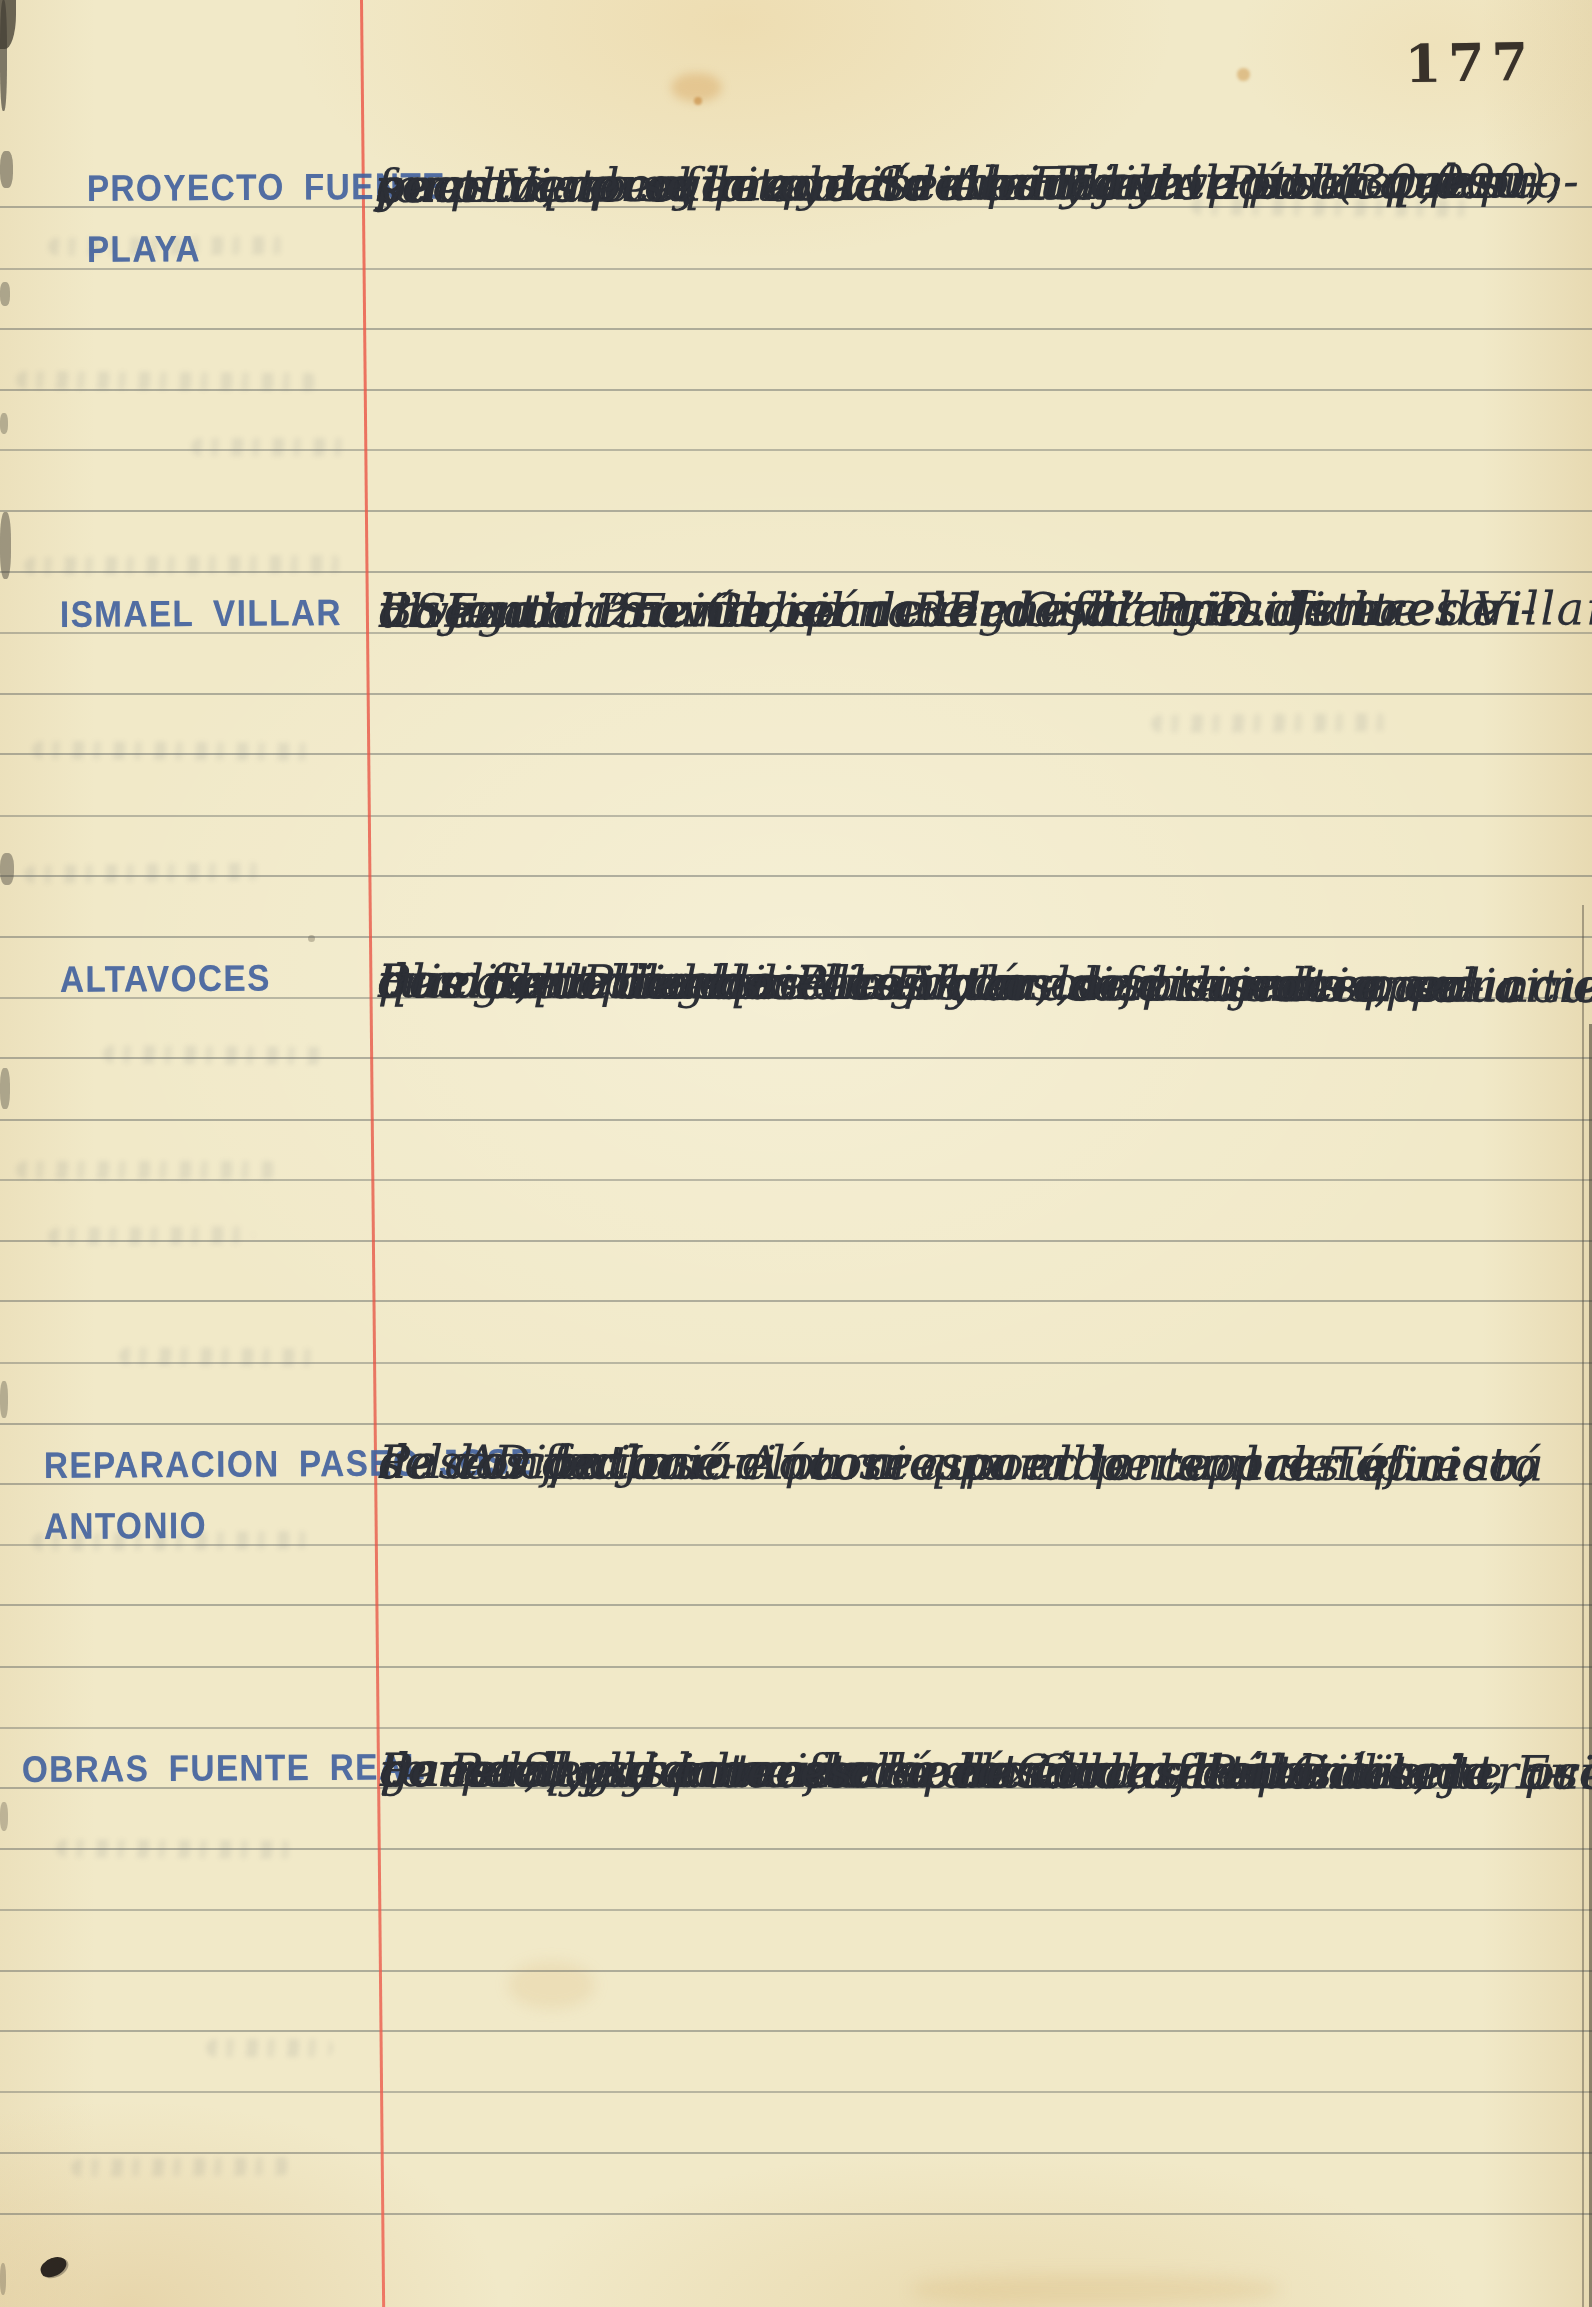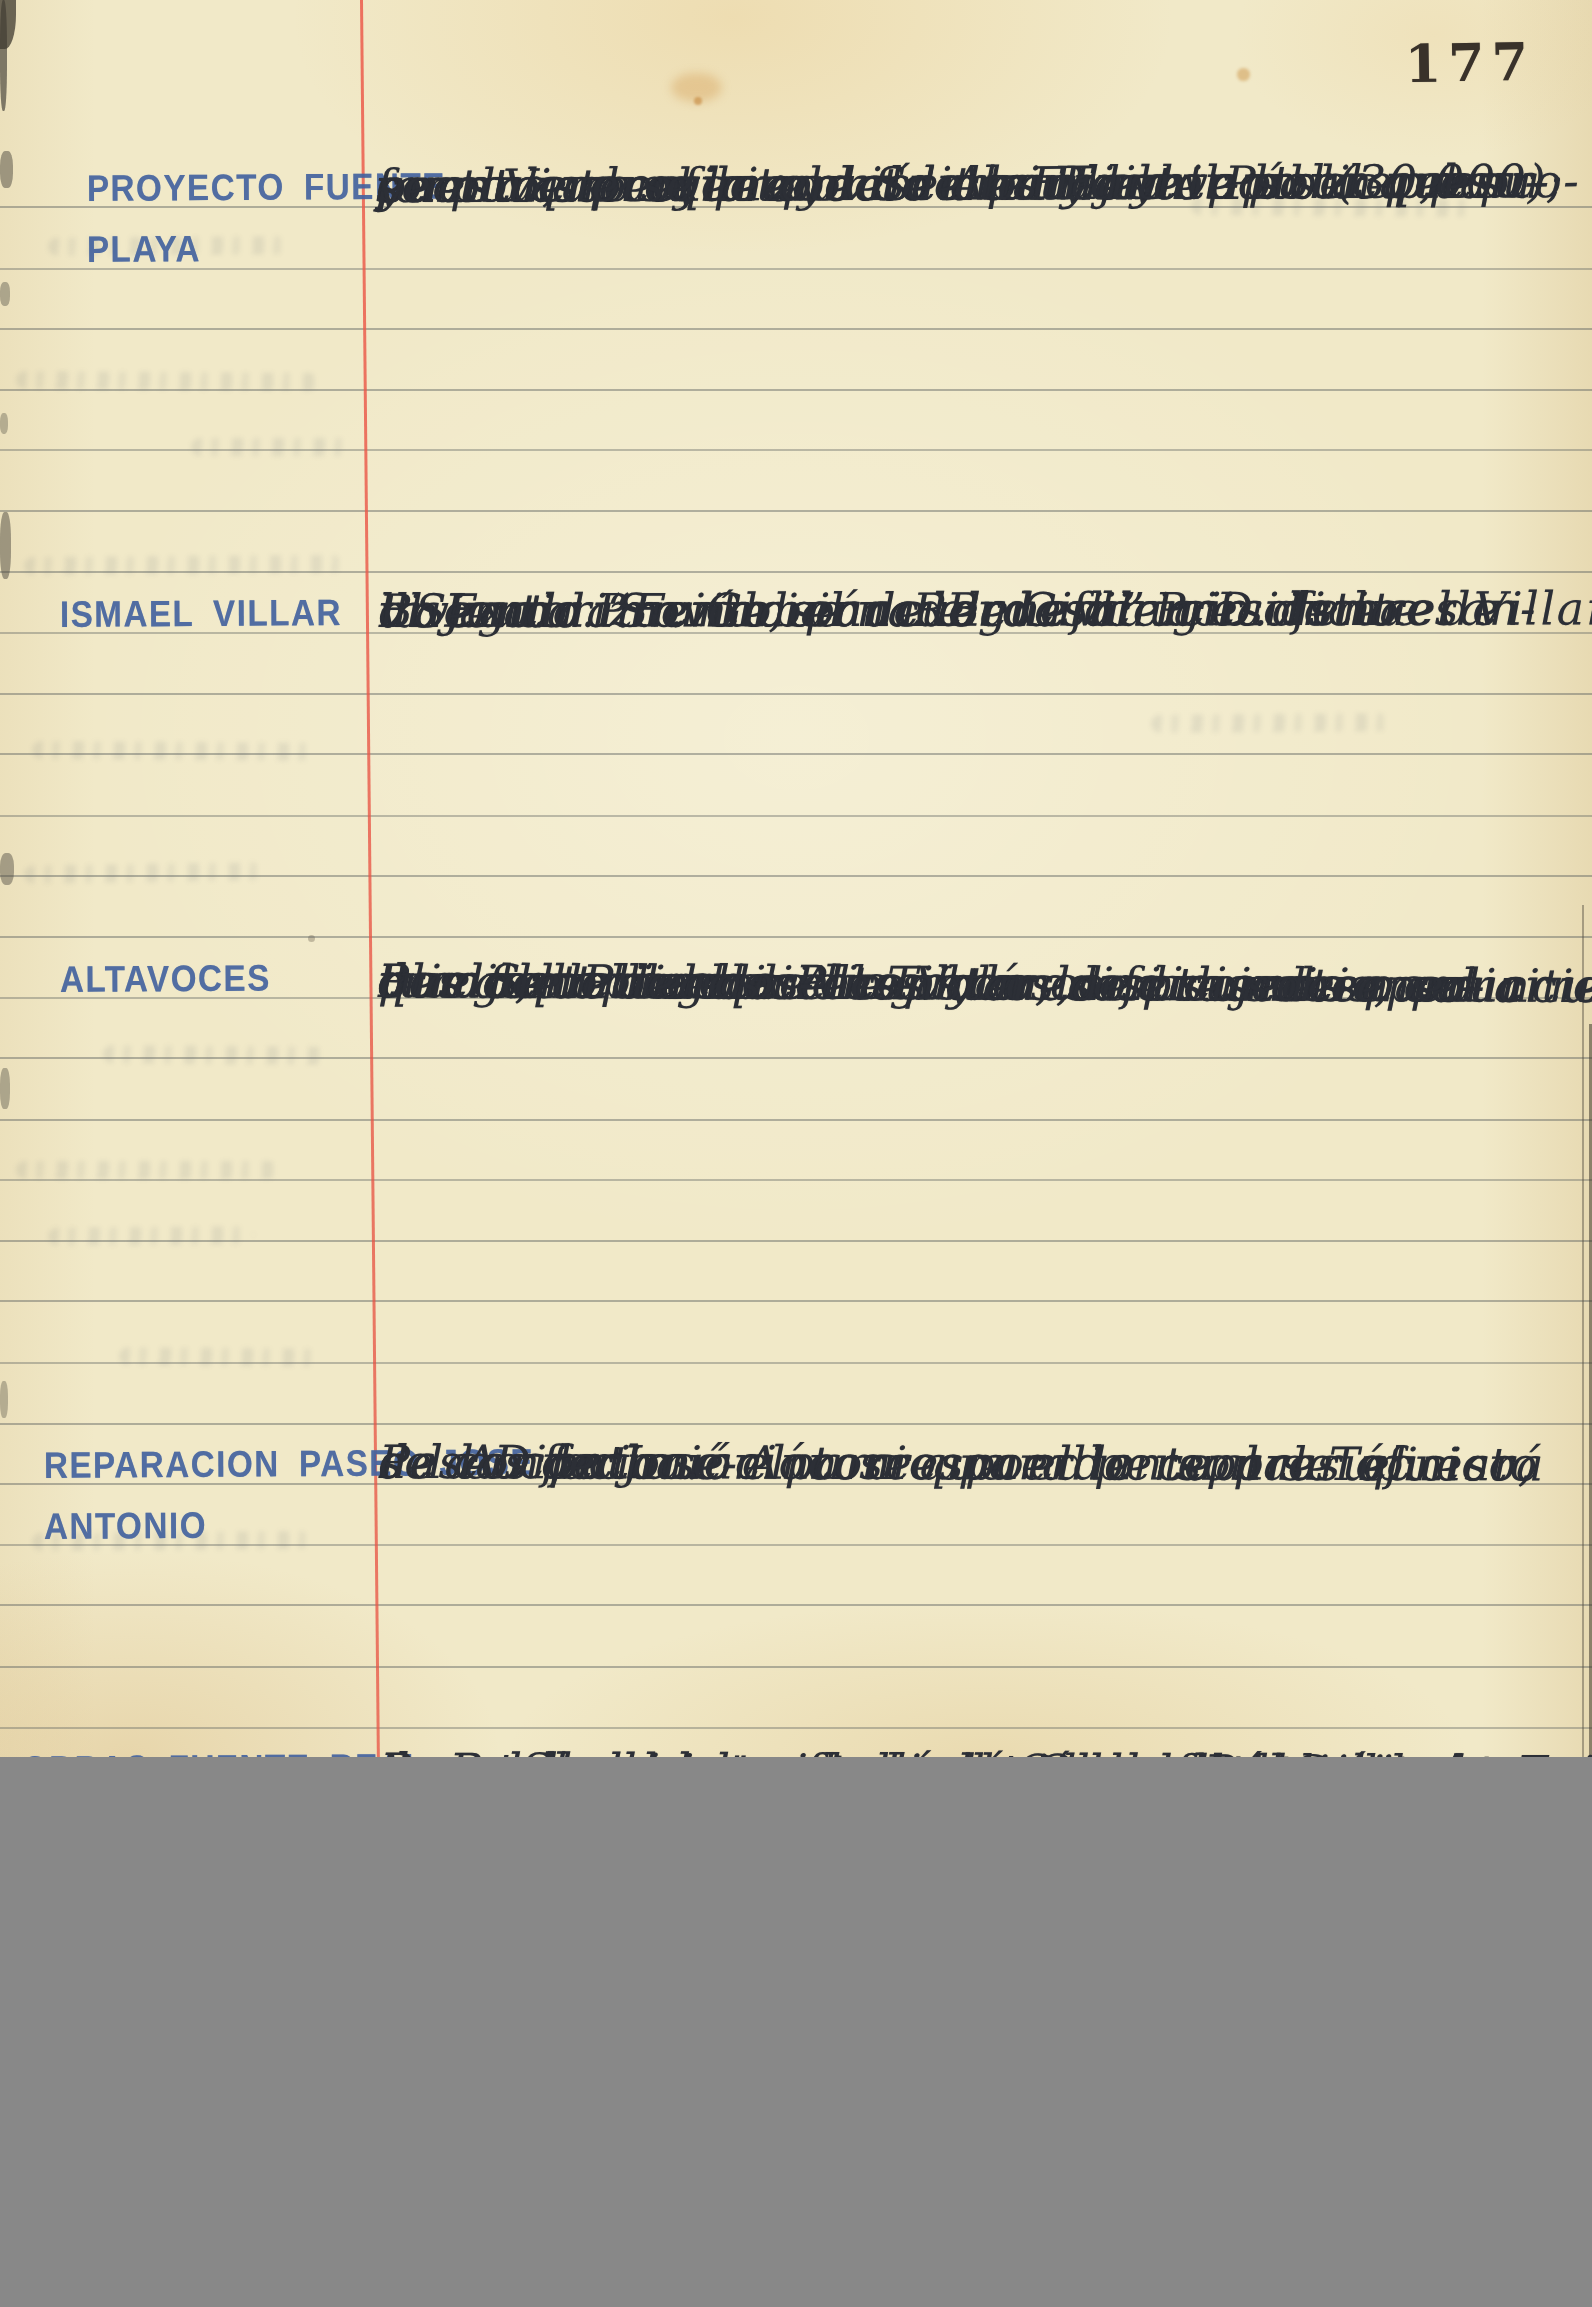--- a/index.html
+++ b/index.html
@@ -1,19 +1,19 @@
 <!DOCTYPE html>
 <html style="font-size:12.7px"><head>
 <meta charset="utf-8">
 <style>
   html, body { margin: 0; padding: 0; background: #888; }
   .page {
     position: relative;
     width: 1593px;
-    height: 1757px;
+    height: 2307px;
     overflow: hidden;
     background-color: #f1e9c8;
     background-image:
       radial-gradient(ellipse 714px 381px at 46% 1%, rgba(224,172,88,0.20), transparent 62%),
       radial-gradient(ellipse 333px 206px at 90% 2%, rgba(228,188,118,0.16), transparent 60%),
       radial-gradient(ellipse 992px 714px at 50% 42%, rgba(255,255,246,0.28), transparent 72%),
       radial-gradient(ellipse 603px 333px at 8% 100%, rgba(203,158,88,0.26), transparent 62%),
       radial-gradient(ellipse 778px 254px at 62% 100%, rgba(208,168,94,0.22), transparent 62%),
       linear-gradient(90deg, rgba(188,148,78,0.10), rgba(0,0,0,0) 6%, rgba(0,0,0,0) 93%, rgba(188,148,78,0.18));
     font-family: "DejaVu Serif", serif;

